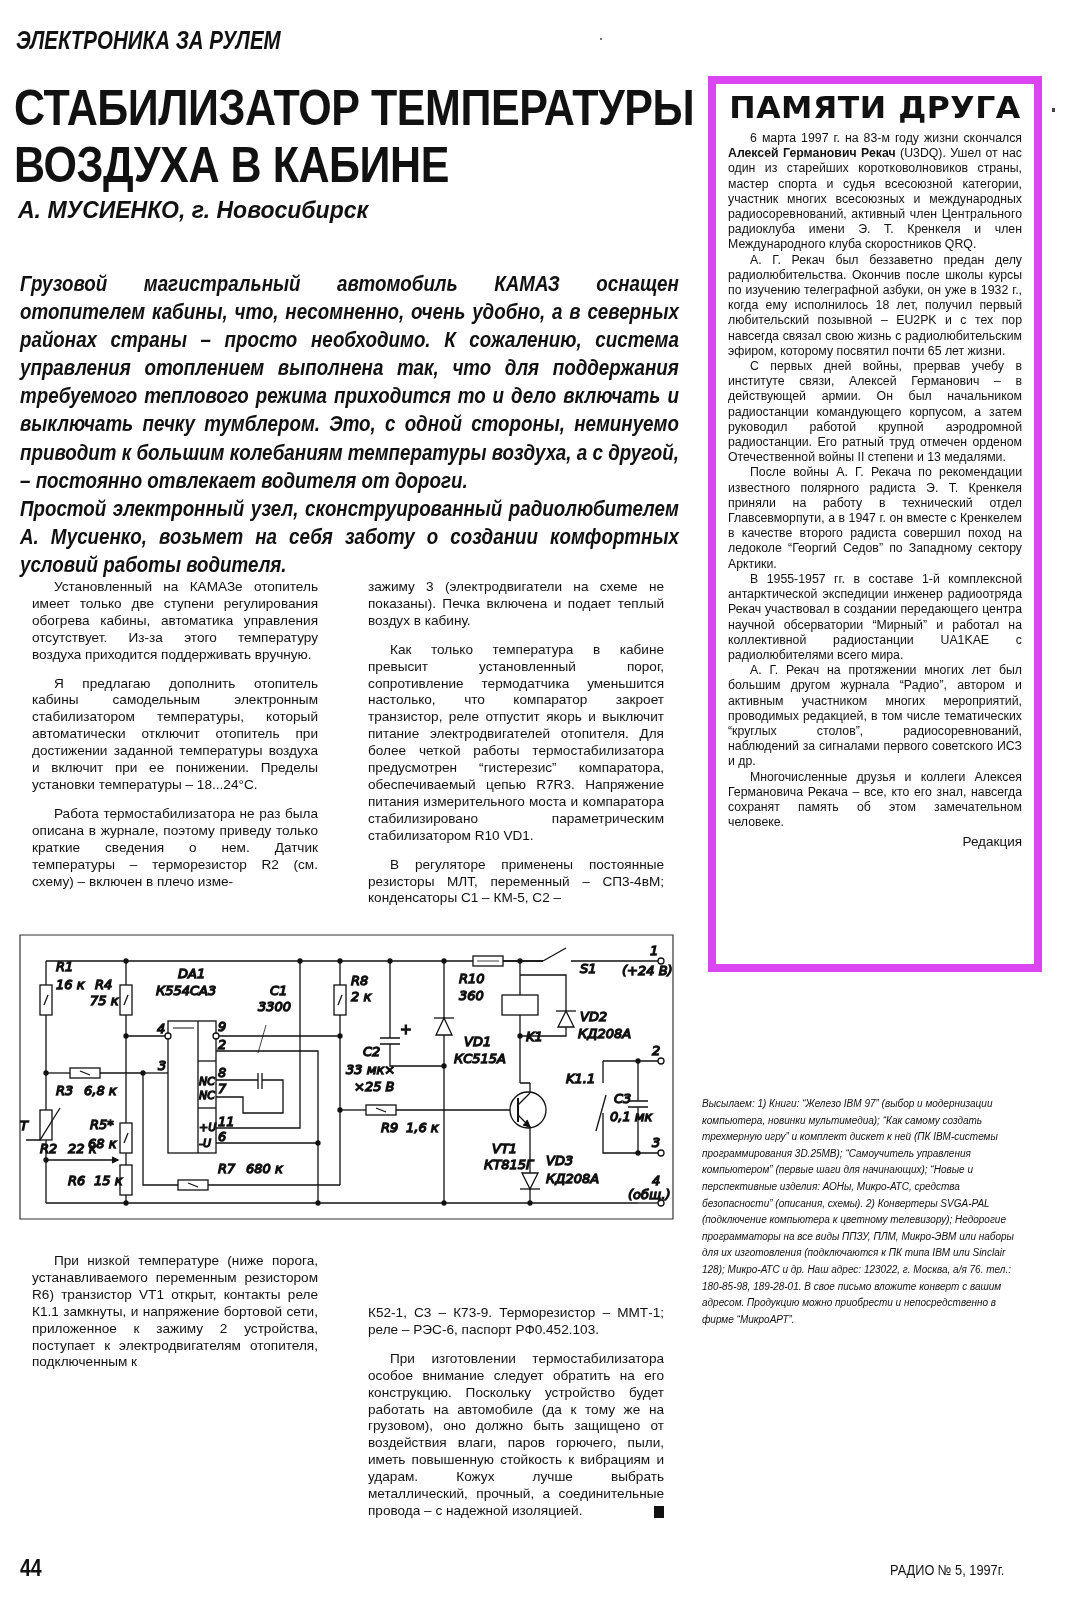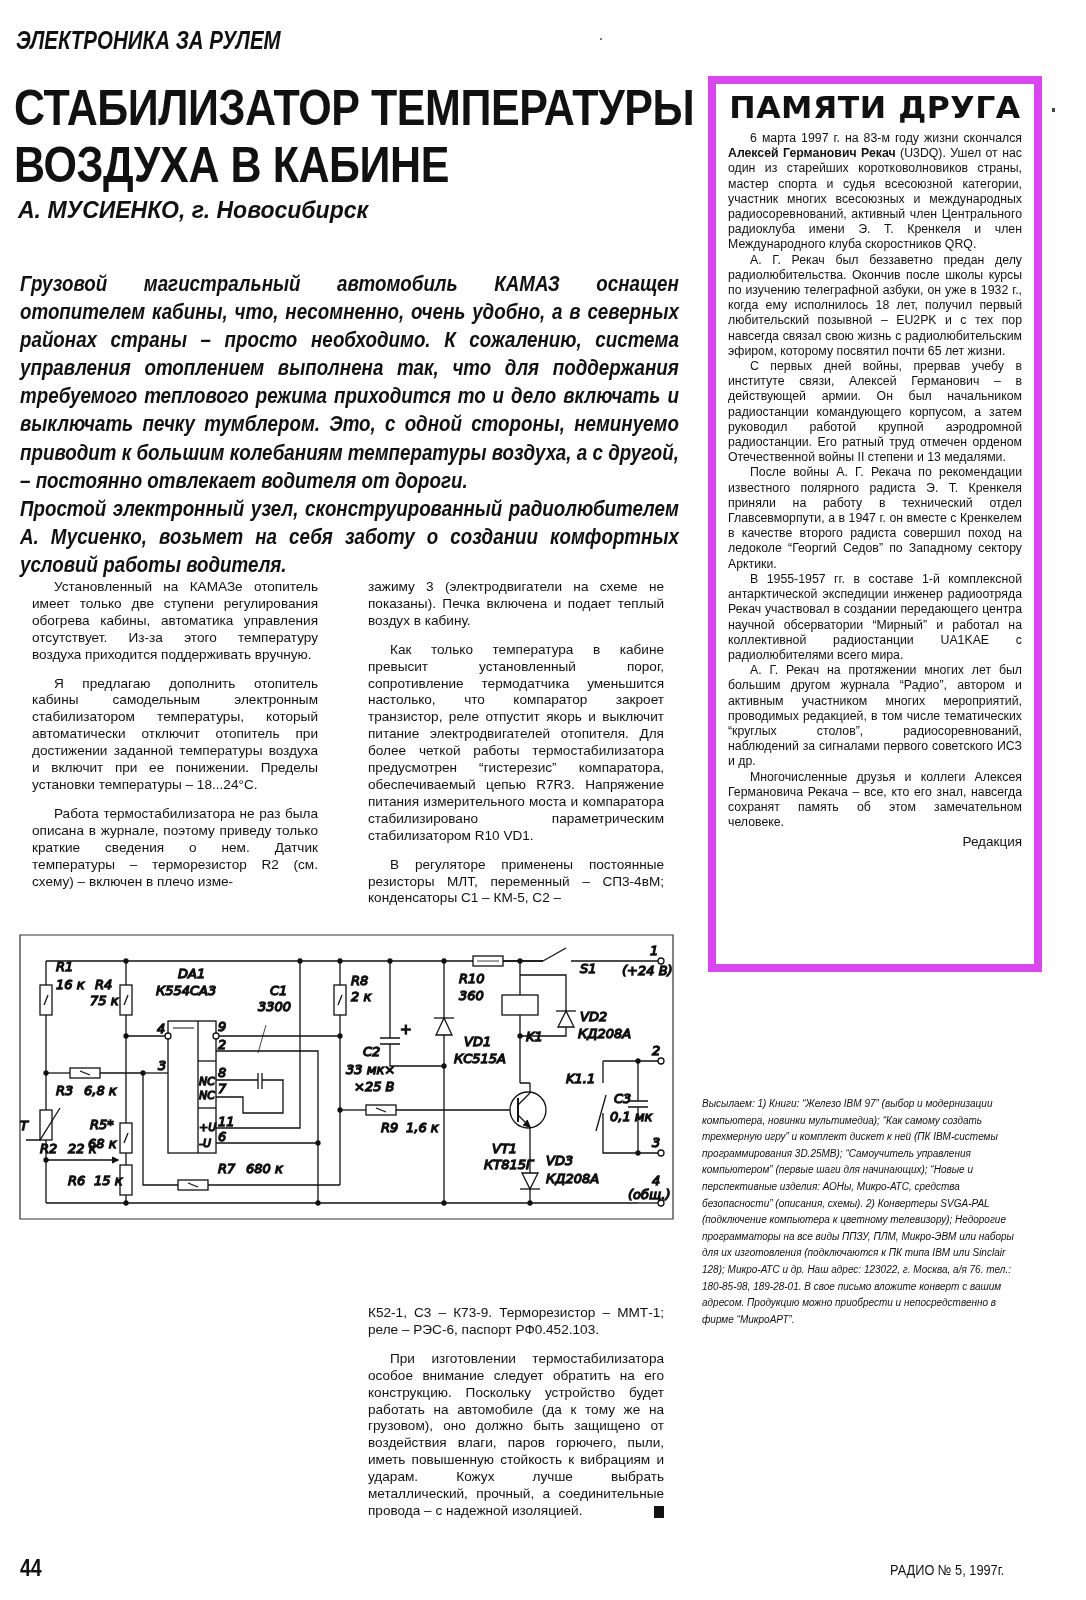--- a/index.html
+++ b/index.html
@@ -266,20 +266,21 @@
     <text x="632" y="22">1</text>
     <text x="604" y="42">(+24 В)</text>
     <text x="634" y="122">2</text>
     <text x="634" y="214">3</text>
     <text x="634" y="252">4</text>
     <text x="610" y="266">(общ.)</text>
   </svg>
 </div>
 
 <div class="abs col c1b">
+  <p>При низкой температуре (ниже порога, устанавливаемого переменным резистором R6) транзистор VT1 открыт, контакты реле К1.1 замкнуты, и напряжение бортовой сети, приложенное к зажиму 2 устройства, поступает к электродвигателям отопителя, подключенным к</p>
 </div>
 <div class="abs col c2b">
   <p class="cont">К52-1, С3 – К73-9. Терморезистор – ММТ-1; реле – РЭС-6, паспорт РФ0.452.103.</p>
   <p><span>При изготовлении термостабилизатора особое внимание следует обратить на его конструкцию. Поскольку устройство будет работать на автомобиле (да к тому же на грузовом), оно должно быть защищено от воздействия влаги, паров горючего, пыли, иметь повышенную стойкость к вибрациям и ударам. Кожух лучше выбрать металлический, прочный, а соединительные провода – с надежной изоляцией.</span><span class="endmark"></span></p>
 </div>
 
 <div class="abs memorial">
   <h2>ПАМЯТИ ДРУГА</h2>
   <div class="body">
     <p><span>6 марта 1997 г. на 83-м году жизни скончался </span><b>Алексей Германович Рекач</b><span> (U3DQ). Ушел от нас один из старейших коротковолновиков страны, мастер спорта и судья всесоюзной категории, участник многих всесоюзных и международных радиосоревнований, активный член Центрального радиоклуба имени Э. Т. Кренкеля и член Международного клуба скоростников QRQ.</span></p>

